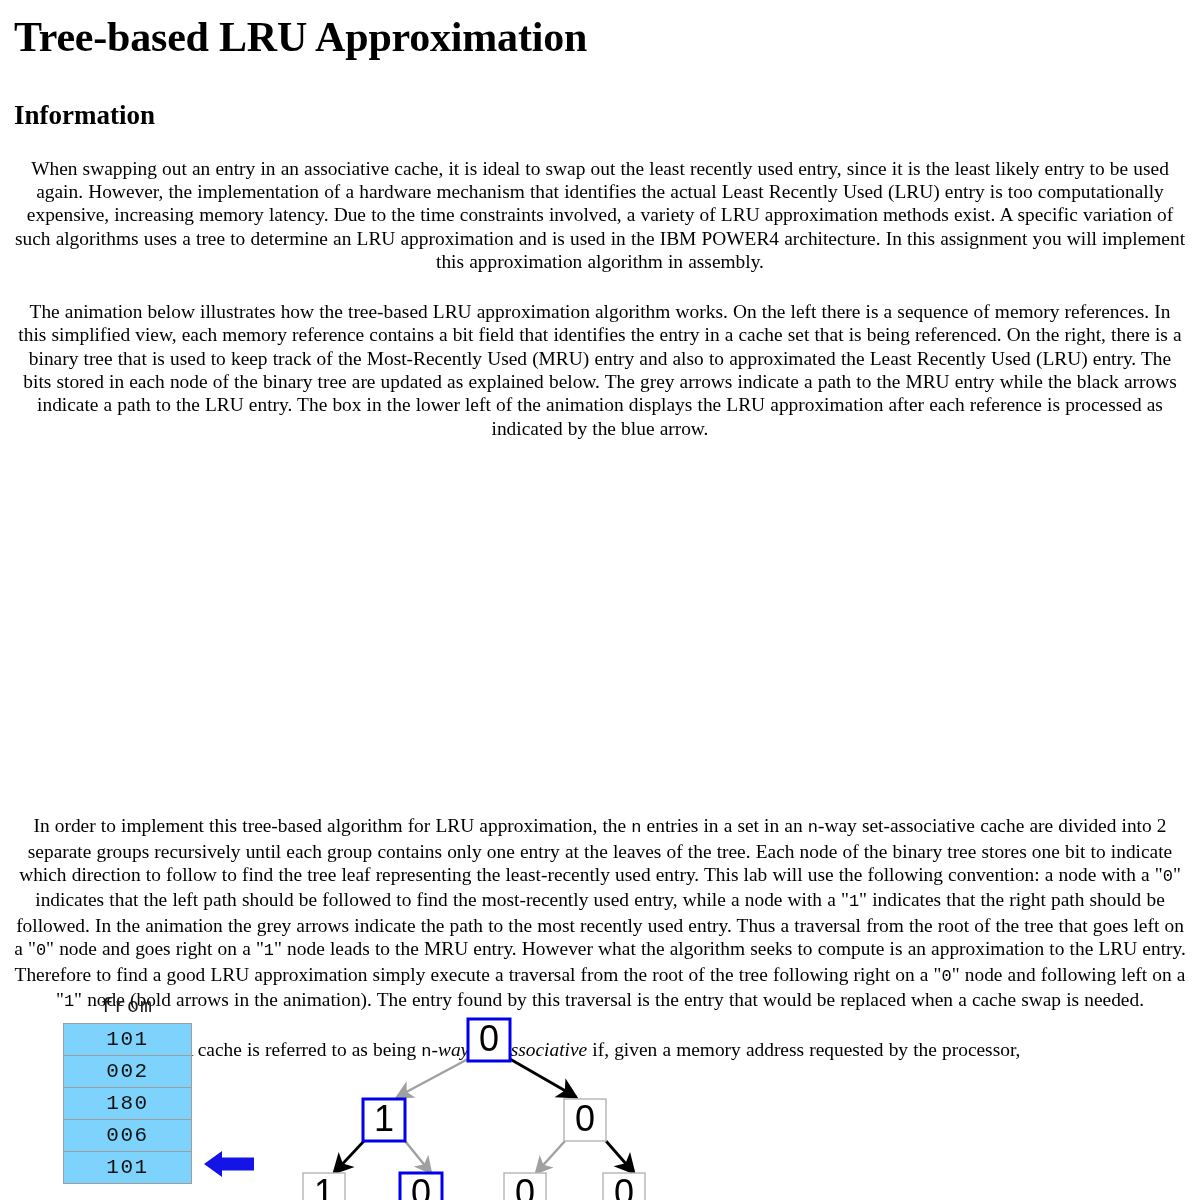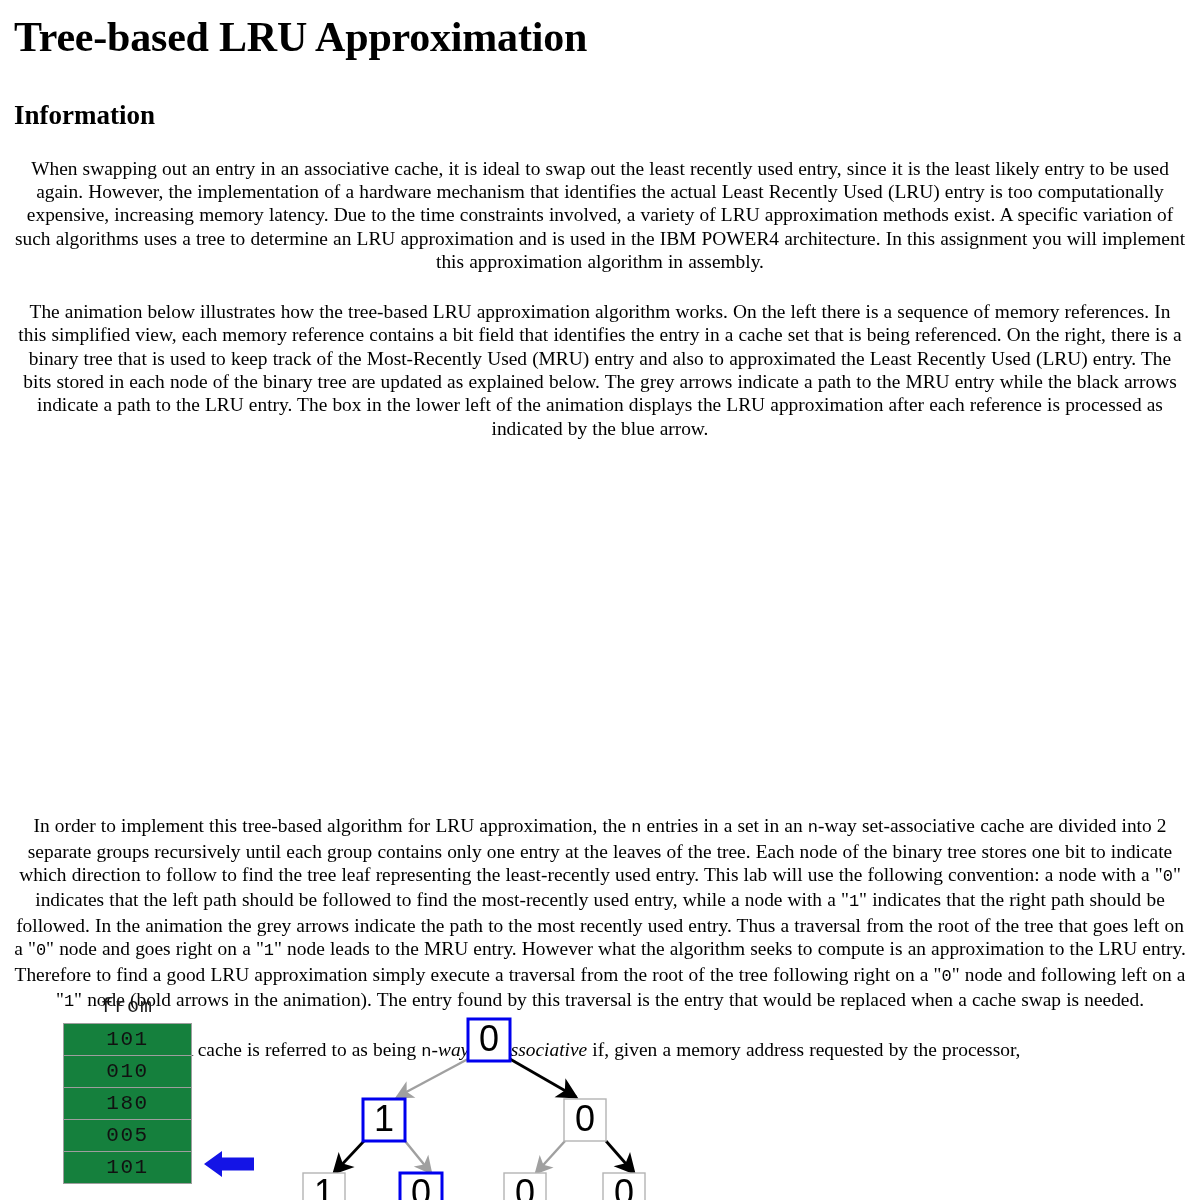--- a/index.html
+++ b/index.html
@@ -69,21 +69,21 @@
     letter-spacing: 1px;
     color: #1a1a1a;
   }
   .ref-table {
     position: absolute;
     left: 63px;
     top: 565px;
     width: 127px;
     border: 1px solid #9e9e9e;
     border-collapse: collapse;
-    background: #15803d;
+    background: #7dd3fc;
   }
   .ref-row {
     height: 31px;
     border-bottom: 1px solid #9e9e9e;
     display: flex;
     align-items: center;
     justify-content: center;
     font-family: "Liberation Mono", "DejaVu Sans Mono", monospace;
     font-size: 21px;
     letter-spacing: 1.5px;
@@ -130,23 +130,23 @@
   <p class="body-text">When swapping out an entry in an associative cache, it is ideal to swap out the least recently used entry, since it is the least likely entry to be used again. However, the implementation of a hardware mechanism that identifies the actual Least Recently Used (LRU) entry is too computationally expensive, increasing memory latency. Due to the time constraints involved, a variety of LRU approximation methods exist. A specific variation of such algorithms uses a tree to determine an LRU approximation and is used in the IBM POWER4 architecture. In this assignment you will implement this approximation algorithm in assembly.</p>
 
   <p class="body-text">The animation below illustrates how the tree-based LRU approximation algorithm works. On the left there is a sequence of memory references. In this simplified view, each memory reference contains a bit field that identifies the entry in a cache set that is being referenced. On the right, there is a binary tree that is used to keep track of the Most-Recently Used (MRU) entry and also to approximated the Least Recently Used (LRU) entry. The bits stored in each node of the binary tree are updated as explained below. The grey arrows indicate a path to the MRU entry while the black arrows indicate a path to the LRU entry. The box in the lower left of the animation displays the LRU approximation after each reference is processed as indicated by the blue arrow.</p>
 
   <div class="figure">
 
     <div class="start-label">from</div>
 
     <div class="ref-table">
       <div class="ref-row">101</div>
-      <div class="ref-row">010</div>
+      <div class="ref-row">002</div>
       <div class="ref-row">180</div>
-      <div class="ref-row">005</div>
+      <div class="ref-row">006</div>
       <div class="ref-row">101</div>
     </div>
 
     <div class="blue-arrow">
       <svg width="50" height="26" viewBox="0 0 50 26">
         <polygon points="0,13 18,0 18,6.5 50,6.5 50,19.5 18,19.5 18,26" fill="#1414e6"></polygon>
       </svg>
     </div>
 
     <div class="tree-svg">

